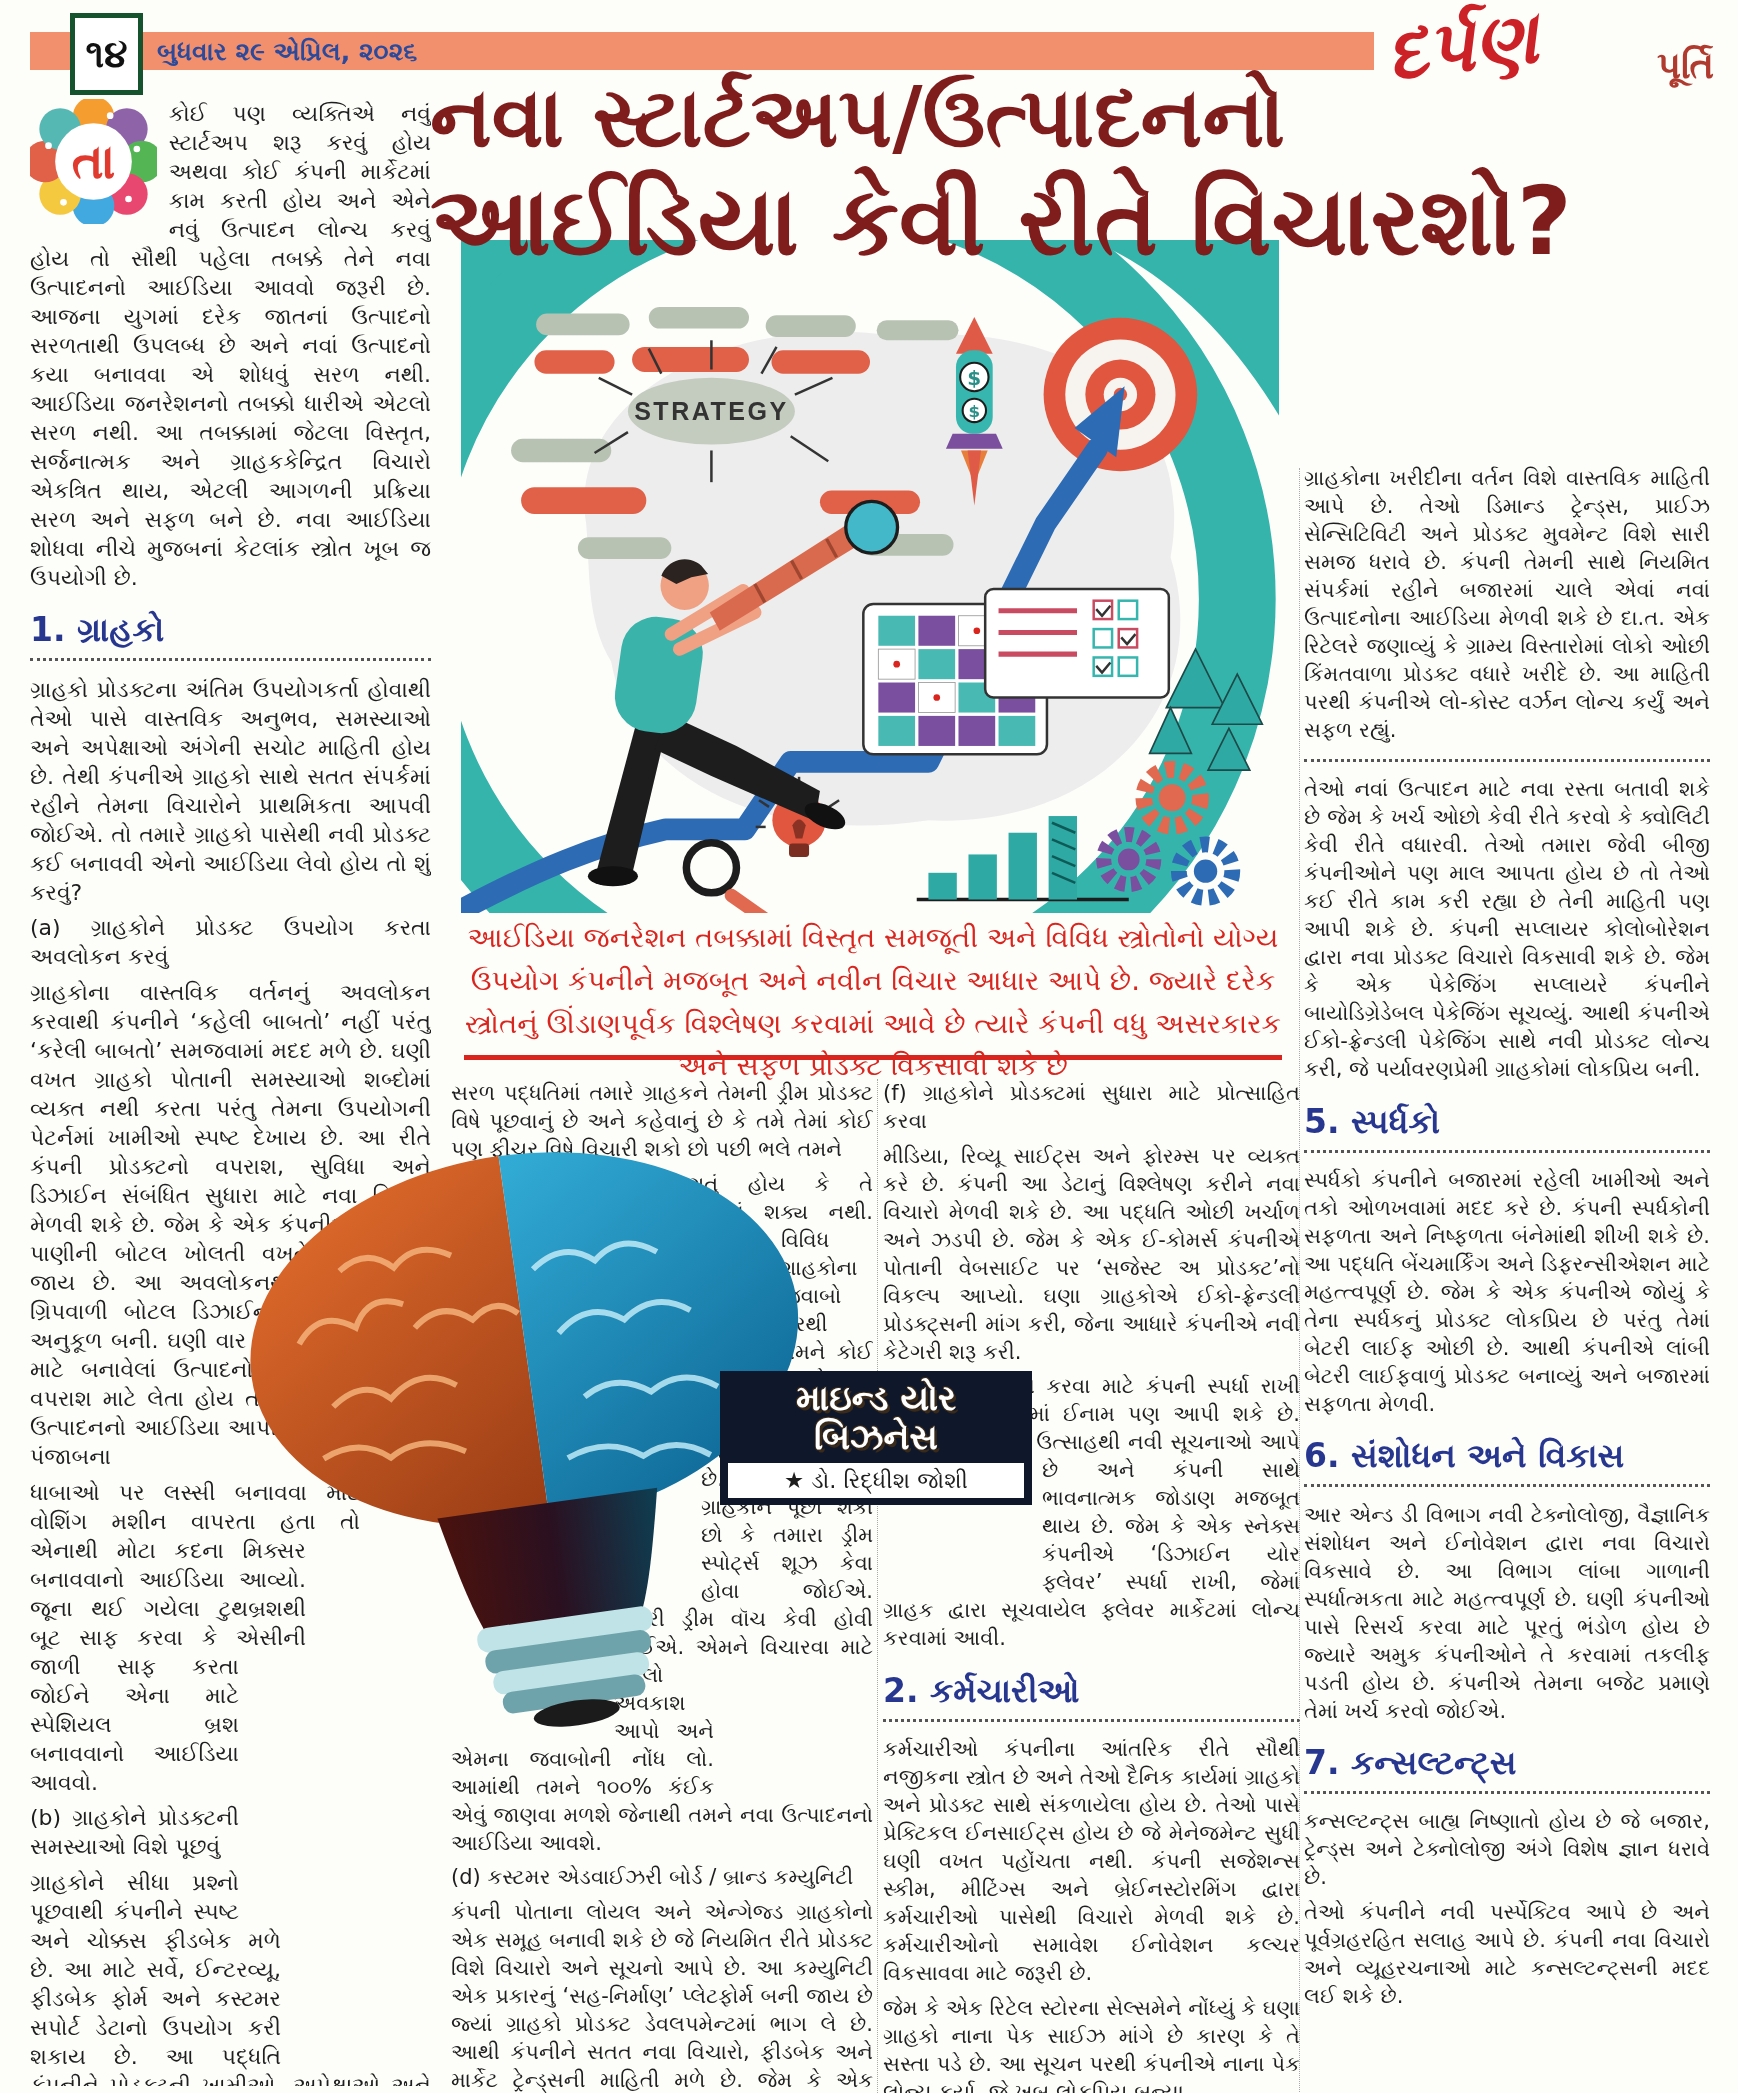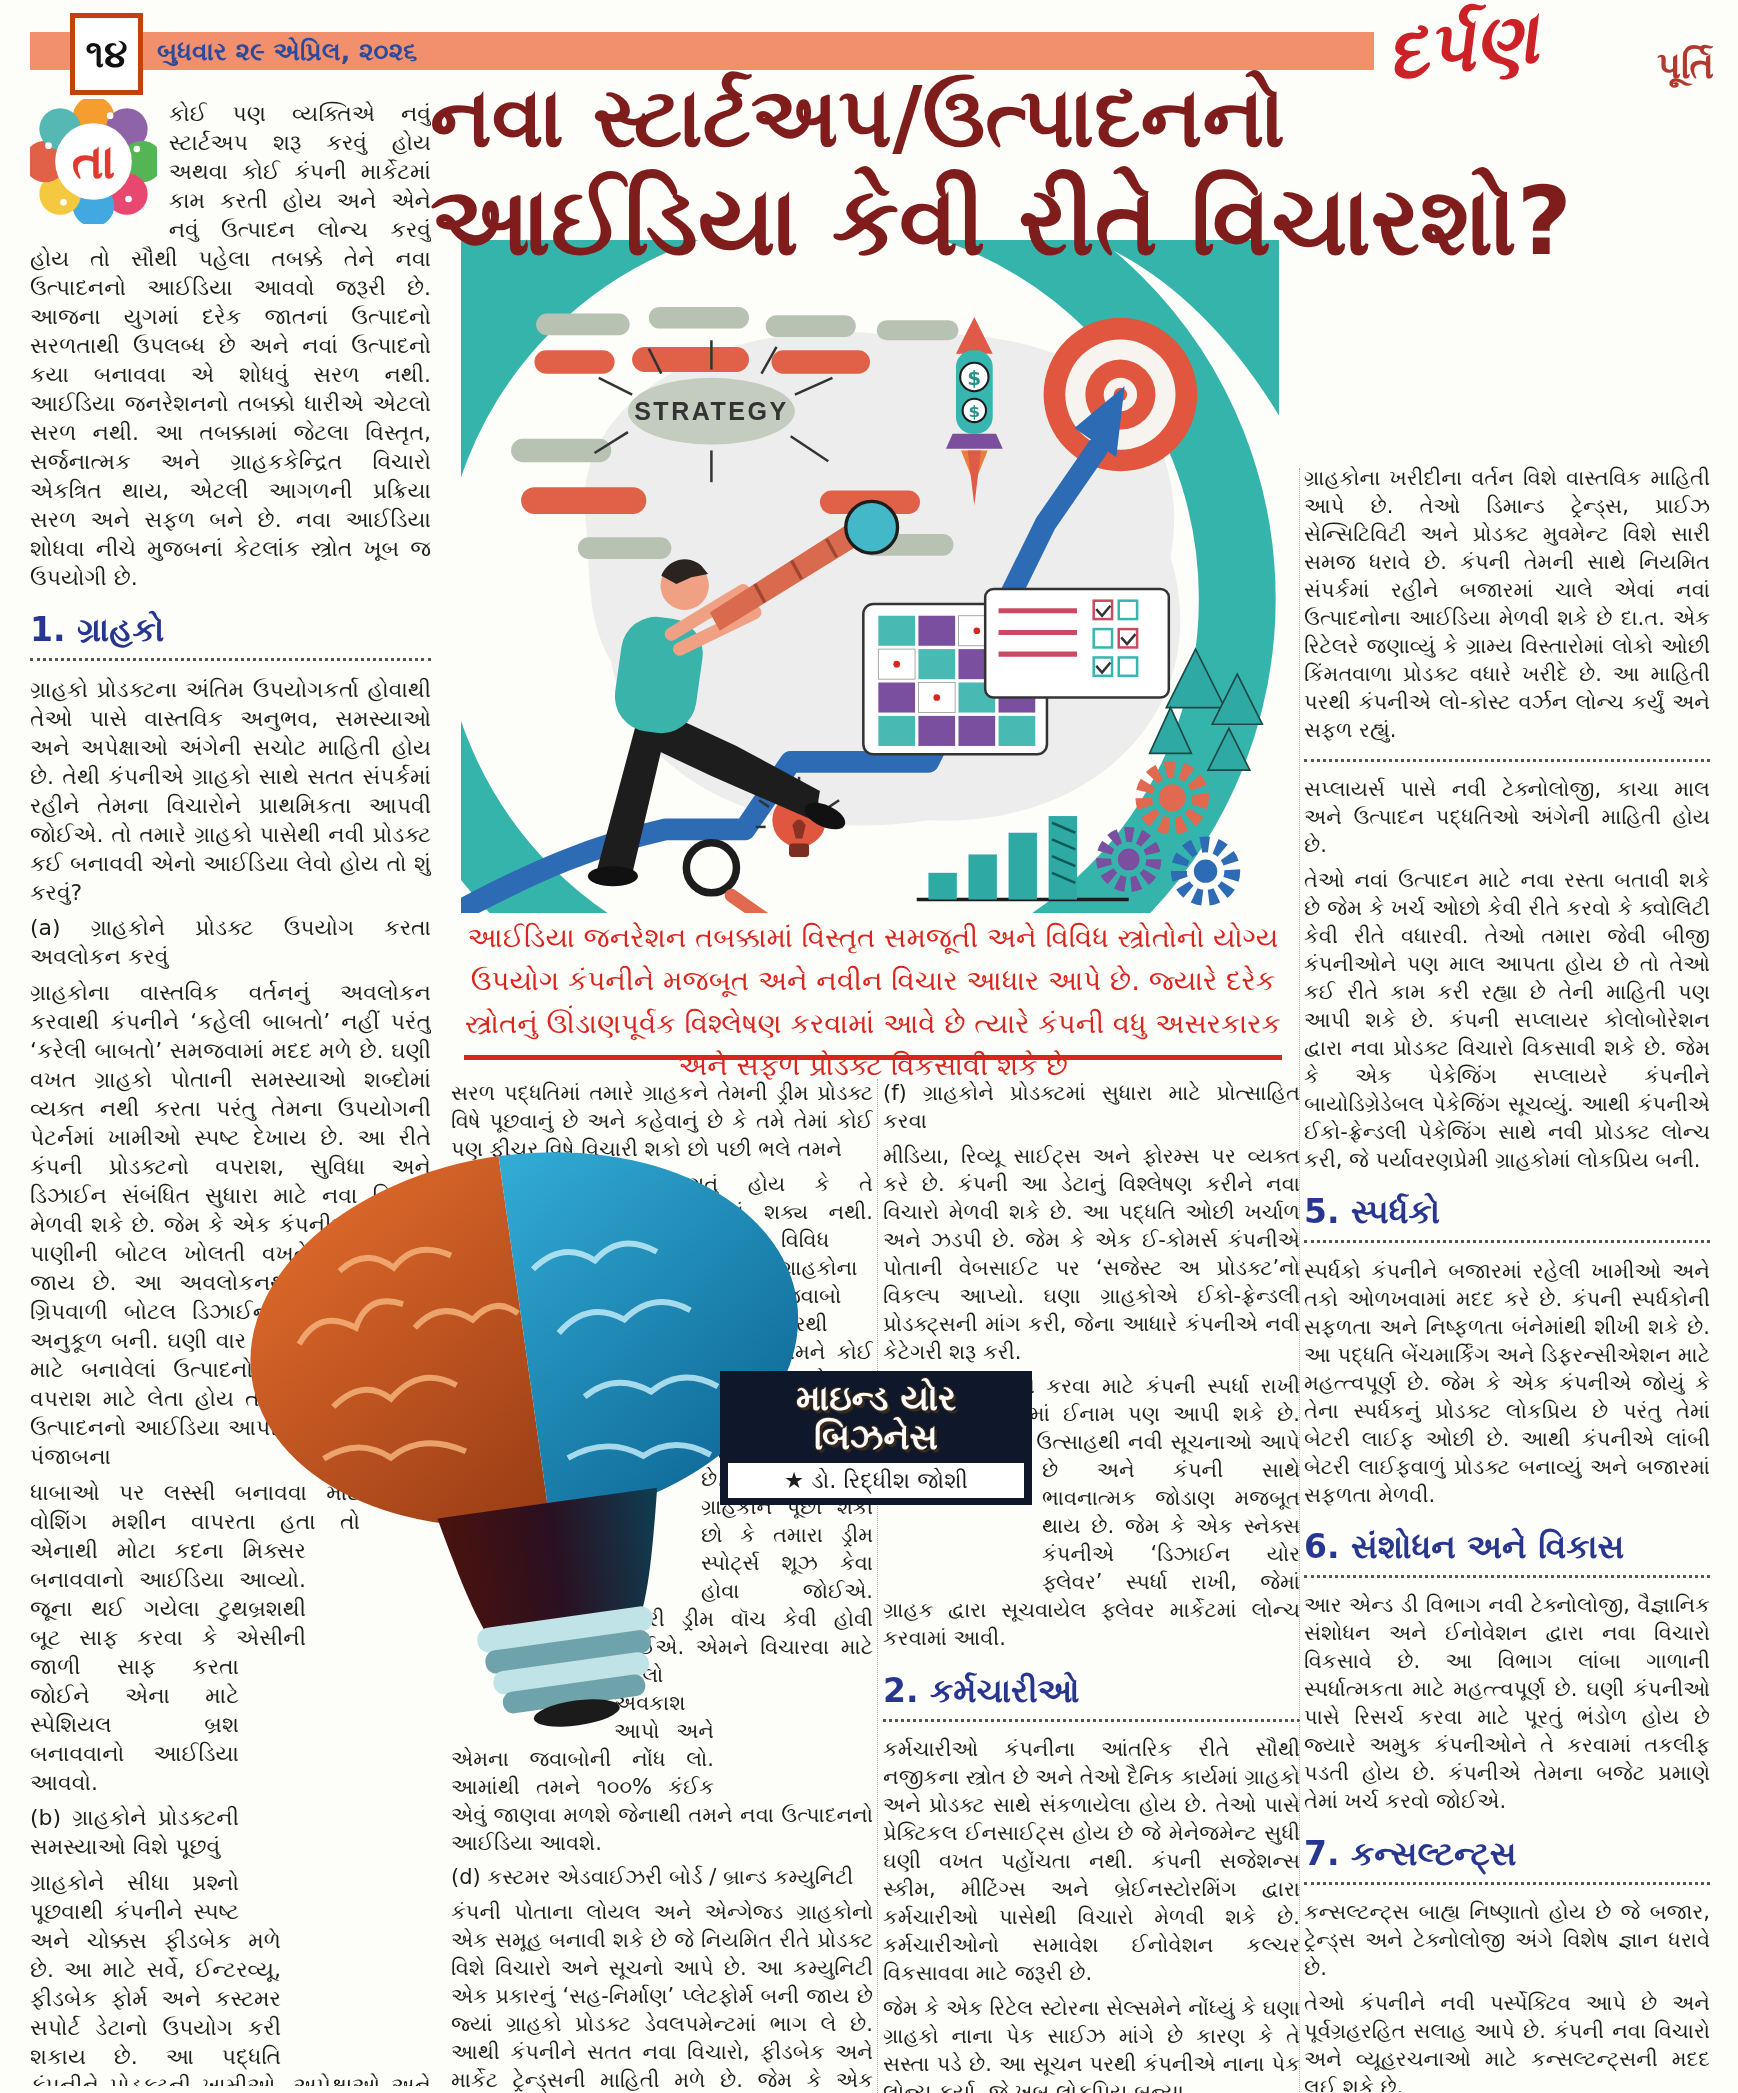--- a/index.html
+++ b/index.html
@@ -1,21 +1,21 @@
 <!DOCTYPE html>
 <html style="font-size:13.4px"><head>
 <meta charset="utf-8">
 <style>
   html,body{margin:0;padding:0;background:#e8e8e8;}
   .page{position:relative;width:1738px;height:2093px;background:#fdfdfa;overflow:hidden;
         font-family:"DejaVu Sans","Liberation Sans",sans-serif;color:#1d1d1d;}
   
   .hdr-bar{position:absolute;left:30px;top:32px;width:1344px;height:38px;background:#F2906E;}
   .page-no-box{position:absolute;left:70px;top:13.4px;width:63px;height:72px;background:#fff;
-        border:5px solid #c2410c;display:flex;align-items:center;justify-content:center;
+        border:5px solid #14532d;display:flex;align-items:center;justify-content:center;
         font-size:38px;font-weight:bold;color:#111;z-index:3;}
   .hdr-date{position:absolute;left:157px;top:37px;font-size:25px;font-weight:bold;color:#2b4a9b;z-index:3;}
   .masthead{position:absolute;left:1378px;top:0;width:351px;height:94px;z-index:3;}
   .masthead .script{position:absolute;left:8.3px;top:1.7px;font-size:73px;font-weight:bold;font-style:italic;
         color:#cc2126;transform:rotate(-7deg);font-family:"DejaVu Serif","Liberation Serif",serif;}
   .masthead .suffix{position:absolute;right:15px;top:43px;font-size:37px;font-weight:bold;color:#b03a2e;
         font-family:"DejaVu Serif","Liberation Serif",serif;}
   
   .headline{position:absolute;left:430px;top:72px;width:1287px;text-align:left;color:#7f1d1d;
         font-weight:bold;z-index:2;}
@@ -395,21 +395,20 @@
     <h2 class="sec-head">2. કર્મચારીઓ</h2>
     <div class="dots"></div>
     <p class="body-p">કર્મચારીઓ કંપનીના આંતરિક રીતે સૌથી નજીકના સ્ત્રોત છે અને તેઓ દૈનિક કાર્યમાં ગ્રાહકો અને પ્રોડક્ટ સાથે સંકળાયેલા હોય છે. તેઓ પાસે પ્રેક્ટિકલ ઈનસાઈટ્સ હોય છે જે મેનેજમેન્ટ સુધી ઘણી વખત પહોંચતા નથી. કંપની સજેશન્સ સ્કીમ, મીટિંગ્સ અને બ્રેઈનસ્ટોરમિંગ દ્વારા કર્મચારીઓ પાસેથી વિચારો મેળવી શકે છે. કર્મચારીઓનો સમાવેશ ઈનોવેશન કલ્ચર વિકસાવવા માટે જરૂરી છે.</p>
     <p class="body-p">જેમ કે એક રિટેલ સ્ટોરના સેલ્સમેને નોંધ્યું કે ઘણા ગ્રાહકો નાના પેક સાઈઝ માંગે છે કારણ કે તે સસ્તા પડે છે. આ સૂચન પરથી કંપનીએ નાના પેક લોન્ચ કર્યા, જે ખૂબ લોકપ્રિય બન્યા.</p>
 
   </div>
 
   <div class="col" id="col4">
     <p class="body-p">ગ્રાહકોના ખરીદીના વર્તન વિશે વાસ્તવિક માહિતી આપે છે. તેઓ ડિમાન્ડ ટ્રેન્ડ્સ, પ્રાઈઝ સેન્સિટિવિટી અને પ્રોડક્ટ મુવમેન્ટ વિશે સારી સમજ ધરાવે છે. કંપની તેમની સાથે નિયમિત સંપર્કમાં રહીને બજારમાં ચાલે એવાં નવાં ઉત્પાદનોના આઈડિયા મેળવી શકે છે દા.ત. એક રિટેલરે જણાવ્યું કે ગ્રામ્ય વિસ્તારોમાં લોકો ઓછી કિંમતવાળા પ્રોડક્ટ વધારે ખરીદે છે. આ માહિતી પરથી કંપનીએ લો-કોસ્ટ વર્ઝન લોન્ચ કર્યું અને સફળ રહ્યું.</p>
     <div class="dots"></div>
-    <p class="body-p">સપ્લાયર્સ પાસે નવી ટેક્નોલોજી, કાચા માલ અને ઉત્પાદન પદ્ધતિઓ અંગેની માહિતી હોય છે.</p>
     <p class="body-p">તેઓ નવાં ઉત્પાદન માટે નવા રસ્તા બતાવી શકે છે જેમ કે ખર્ચ ઓછો કેવી રીતે કરવો કે ક્વોલિટી કેવી રીતે વધારવી. તેઓ તમારા જેવી બીજી કંપનીઓને પણ માલ આપતા હોય છે તો તેઓ કઈ રીતે કામ કરી રહ્યા છે તેની માહિતી પણ આપી શકે છે. કંપની સપ્લાયર કોલોબોરેશન દ્વારા નવા પ્રોડક્ટ વિચારો વિકસાવી શકે છે. જેમ કે એક પેકેજિંગ સપ્લાયરે કંપનીને બાયોડિગ્રેડેબલ પેકેજિંગ સૂચવ્યું. આથી કંપનીએ ઈકો-ફ્રેન્ડલી પેકેજિંગ સાથે નવી પ્રોડક્ટ લોન્ચ કરી, જે પર્યાવરણપ્રેમી ગ્રાહકોમાં લોકપ્રિય બની.</p>
     <h2 class="sec-head">5. સ્પર્ધકો</h2>
     <div class="dots"></div>
     <p class="body-p">સ્પર્ધકો કંપનીને બજારમાં રહેલી ખામીઓ અને તકો ઓળખવામાં મદદ કરે છે. કંપની સ્પર્ધકોની સફળતા અને નિષ્ફળતા બંનેમાંથી શીખી શકે છે. આ પદ્ધતિ બેંચમાર્કિંગ અને ડિફરન્સીએશન માટે મહત્ત્વપૂર્ણ છે. જેમ કે એક કંપનીએ જોયું કે તેના સ્પર્ધકનું પ્રોડક્ટ લોકપ્રિય છે પરંતુ તેમાં બેટરી લાઈફ ઓછી છે. આથી કંપનીએ લાંબી બેટરી લાઈફવાળું પ્રોડક્ટ બનાવ્યું અને બજારમાં સફળતા મેળવી.</p>
     <h2 class="sec-head">6. સંશોધન અને વિકાસ</h2>
     <div class="dots"></div>
     <p class="body-p">આર એન્ડ ડી વિભાગ નવી ટેક્નોલોજી, વૈજ્ઞાનિક સંશોધન અને ઈનોવેશન દ્વારા નવા વિચારો વિકસાવે છે. આ વિભાગ લાંબા ગાળાની સ્પર્ધાત્મકતા માટે મહત્ત્વપૂર્ણ છે. ઘણી કંપનીઓ પાસે રિસર્ચ કરવા માટે પૂરતું ભંડોળ હોય છે જ્યારે અમુક કંપનીઓને તે કરવામાં તકલીફ પડતી હોય છે. કંપનીએ તેમના બજેટ પ્રમાણે તેમાં ખર્ચ કરવો જોઈએ.</p>
     <h2 class="sec-head">7. કન્સલ્ટન્ટ્સ</h2>
     <div class="dots"></div>
     <p class="body-p">કન્સલ્ટન્ટ્સ બાહ્ય નિષ્ણાતો હોય છે જે બજાર, ટ્રેન્ડ્સ અને ટેક્નોલોજી અંગે વિશેષ જ્ઞાન ધરાવે છે.</p>

